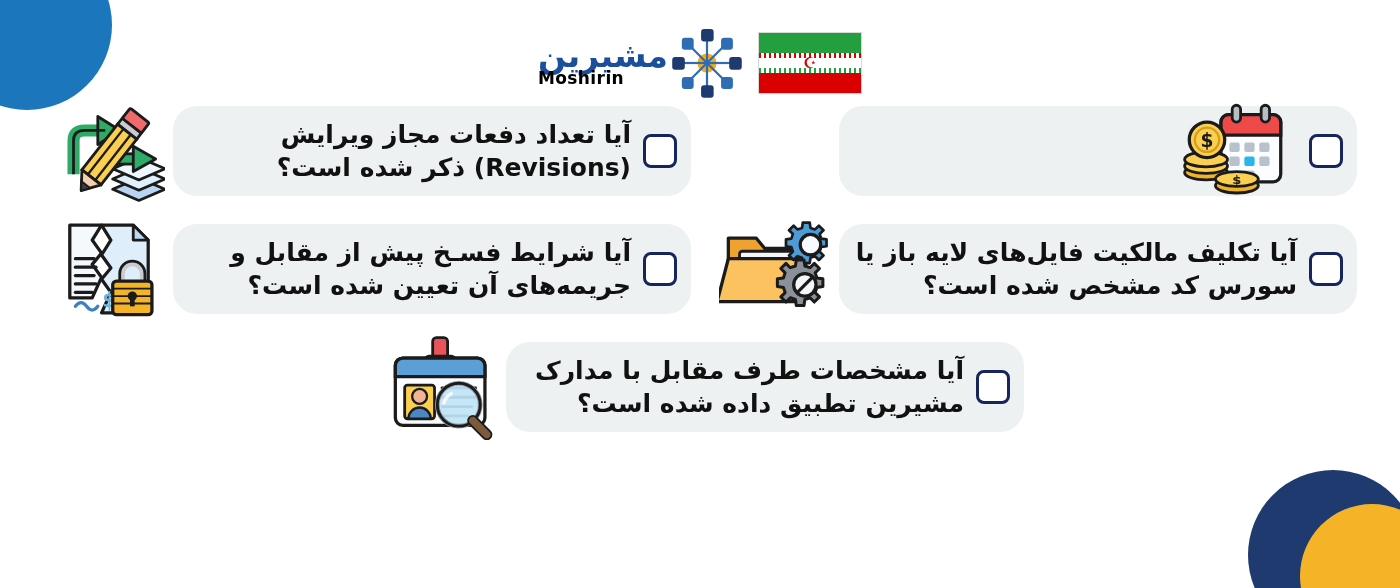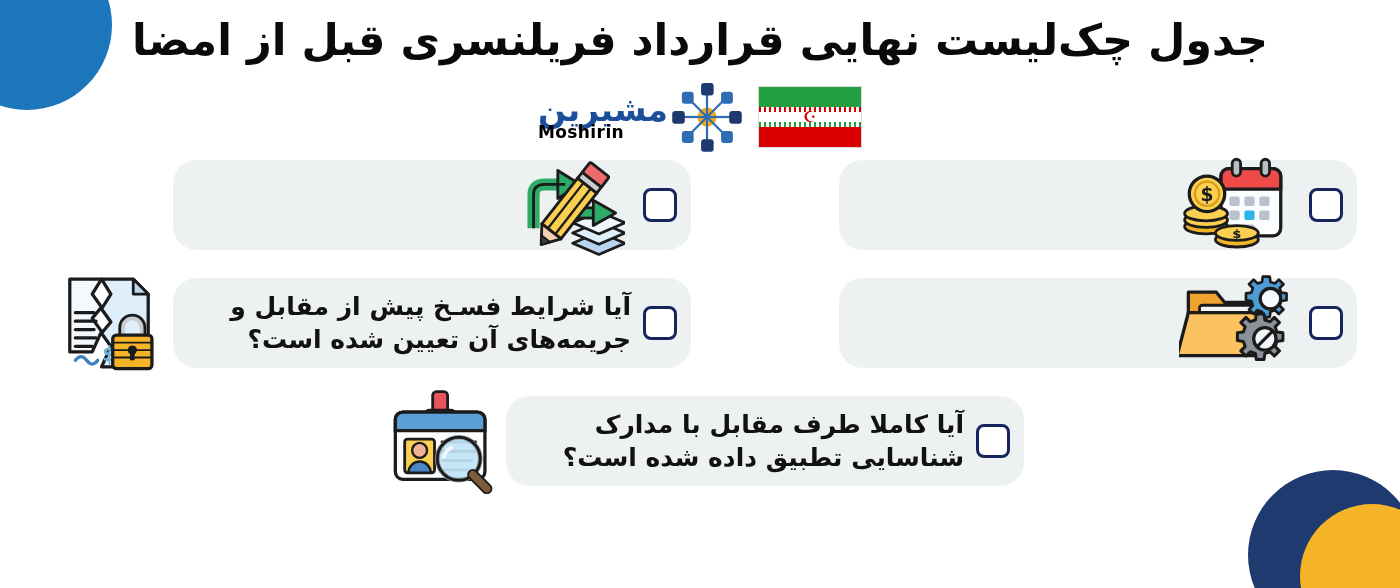--- a/index.html
+++ b/index.html
@@ -204,21 +204,20 @@
   .card.bottom-card { width: 648px; }
 </style>
 </head>
 <body>
 
 <div class="deco-topleft"></div>
 <div class="deco-bottomright-outer"></div>
 <div class="deco-bottomright-inner"></div>
 
 <div class="header">
-  <h1 class="title">جدول چک‌لیست نهایی قرارداد فریلنسری قبل از امضا</h1>
 
   <div class="brand-row">
 
     <div class="flag">
       <div class="flag-green"></div>
       <div class="flag-white">
         <span class="flag-emblem">☪</span>
       </div>
       <div class="flag-red"></div>
       <div class="flag-kufic top"></div>
@@ -294,20 +293,21 @@
             <text x="62" y="90" font-size="14" font-weight="700" text-anchor="middle" fill="#1b1b1b" font-family="DejaVu Sans, sans-serif">$</text>
           </svg>
         </div>
       </div>
     </div>
 
     <div class="card">
       <div class="card-bg"></div>
       <div class="card-inner">
         <div class="checkbox"></div>
+        <div class="card-text">آیا تعداد دفعات مجاز ویرایش (Revisions) ذکر شده است؟</div>
         <div class="card-icon">
           <svg viewBox="0 0 120 110">
             <g stroke="#1b1b1b" stroke-width="3" stroke-linejoin="round">
               <path d="M52 101 L90 101 L90 92 L105 101 L90 110 L90 101" fill="#cfe3f7" opacity="0"></path>
             </g>
 
             <g stroke="#1b1b1b" stroke-width="3" stroke-linejoin="round">
               <path d="M64 96 L92 84 L120 96 L92 108 Z" fill="#b9d4f0"></path>
               <path d="M64 85 L92 73 L120 85 L92 97 Z" fill="#dff0fb"></path>
               <path d="M64 74 L92 62 L120 74 L92 86 Z" fill="#eef7fd"></path>
@@ -335,20 +335,21 @@
     </div>
 
   </div>
 
   <div class="row">
 
     <div class="card">
       <div class="card-bg"></div>
       <div class="card-inner">
         <div class="checkbox"></div>
+        <div class="card-text">آیا تکلیف مالکیت فایل‌های لایه باز یا سورس کد مشخص شده است؟</div>
         <div class="card-icon">
           <svg viewBox="0 0 120 110">
             <path d="M10 22 h30 l9 11 h38 a6 6 0 0 1 6 6 v14 h-83 Z" fill="#f0a22e" stroke="#1b1b1b" stroke-width="3.5" stroke-linejoin="round"></path>
             <rect x="22" y="36" width="62" height="44" rx="3" fill="#f4f6f9" stroke="#1b1b1b" stroke-width="3"></rect>
             <line x1="33" y1="54" x2="57" y2="54" stroke="#1b1b1b" stroke-width="4"></line>
             <line x1="63" y1="54" x2="72" y2="54" stroke="#1b1b1b" stroke-width="4"></line>
             <path d="M10 44 h83 l-12 46 h-83 Z" fill="#fbc25f" stroke="#1b1b1b" stroke-width="3.5" stroke-linejoin="round"></path>
 
             <g transform="translate(82,18)">
               <path d="M0 -22 L6 -20 L11 -25 L17 -19 L12 -14 L14 -8 L21 -7 L21 2 L14 3 L12 9 L17 14 L11 20 L6 15 L0 17 L-1 24 L-10 24 L-11 17 L-17 15 L-22 20 L-28 14 L-23 9 L-25 3 L-32 2 L-32 -7 L-25 -8 L-23 -14 L-28 -19 L-22 -25 L-17 -20 L-11 -22 L-10 -29 L-1 -29 Z" transform="translate(16,11) scale(0.82)" fill="#4d9cd6" stroke="#1b1b1b" stroke-width="3.5" stroke-linejoin="round"></path>
@@ -402,21 +403,21 @@
       </div>
     </div>
 
   </div>
 
   <div class="row single">
     <div class="card bottom-card">
       <div class="card-bg"></div>
       <div class="card-inner">
         <div class="checkbox"></div>
-        <div class="card-text">آیا کاملا طرف مقابل با مدارک شناسایی تطبیق داده شده است؟</div>
+        <div class="card-text">آیا مشخصات طرف مقابل با مدارک مشیرین تطبیق داده شده است؟</div>
         <div class="card-icon">
           <svg viewBox="0 0 120 110">
 
             <rect x="50" y="2" width="16" height="26" rx="4" fill="#e8545a" stroke="#1b1b1b" stroke-width="3"></rect>
             <rect x="42" y="22" width="32" height="10" rx="4" fill="#f4f6f9" stroke="#1b1b1b" stroke-width="3"></rect>
 
             <rect x="10" y="24" width="96" height="72" rx="8" fill="#fbfdff" stroke="#1b1b1b" stroke-width="3.5"></rect>
             <path d="M10 32a8 8 0 0 1 8-8h80a8 8 0 0 1 8 8v12H10z" fill="#5a9fd6" stroke="#1b1b1b" stroke-width="3.5"></path>
 
             <rect x="20" y="53" width="32" height="36" rx="3" fill="#fbcf50" stroke="#1b1b1b" stroke-width="3"></rect>

